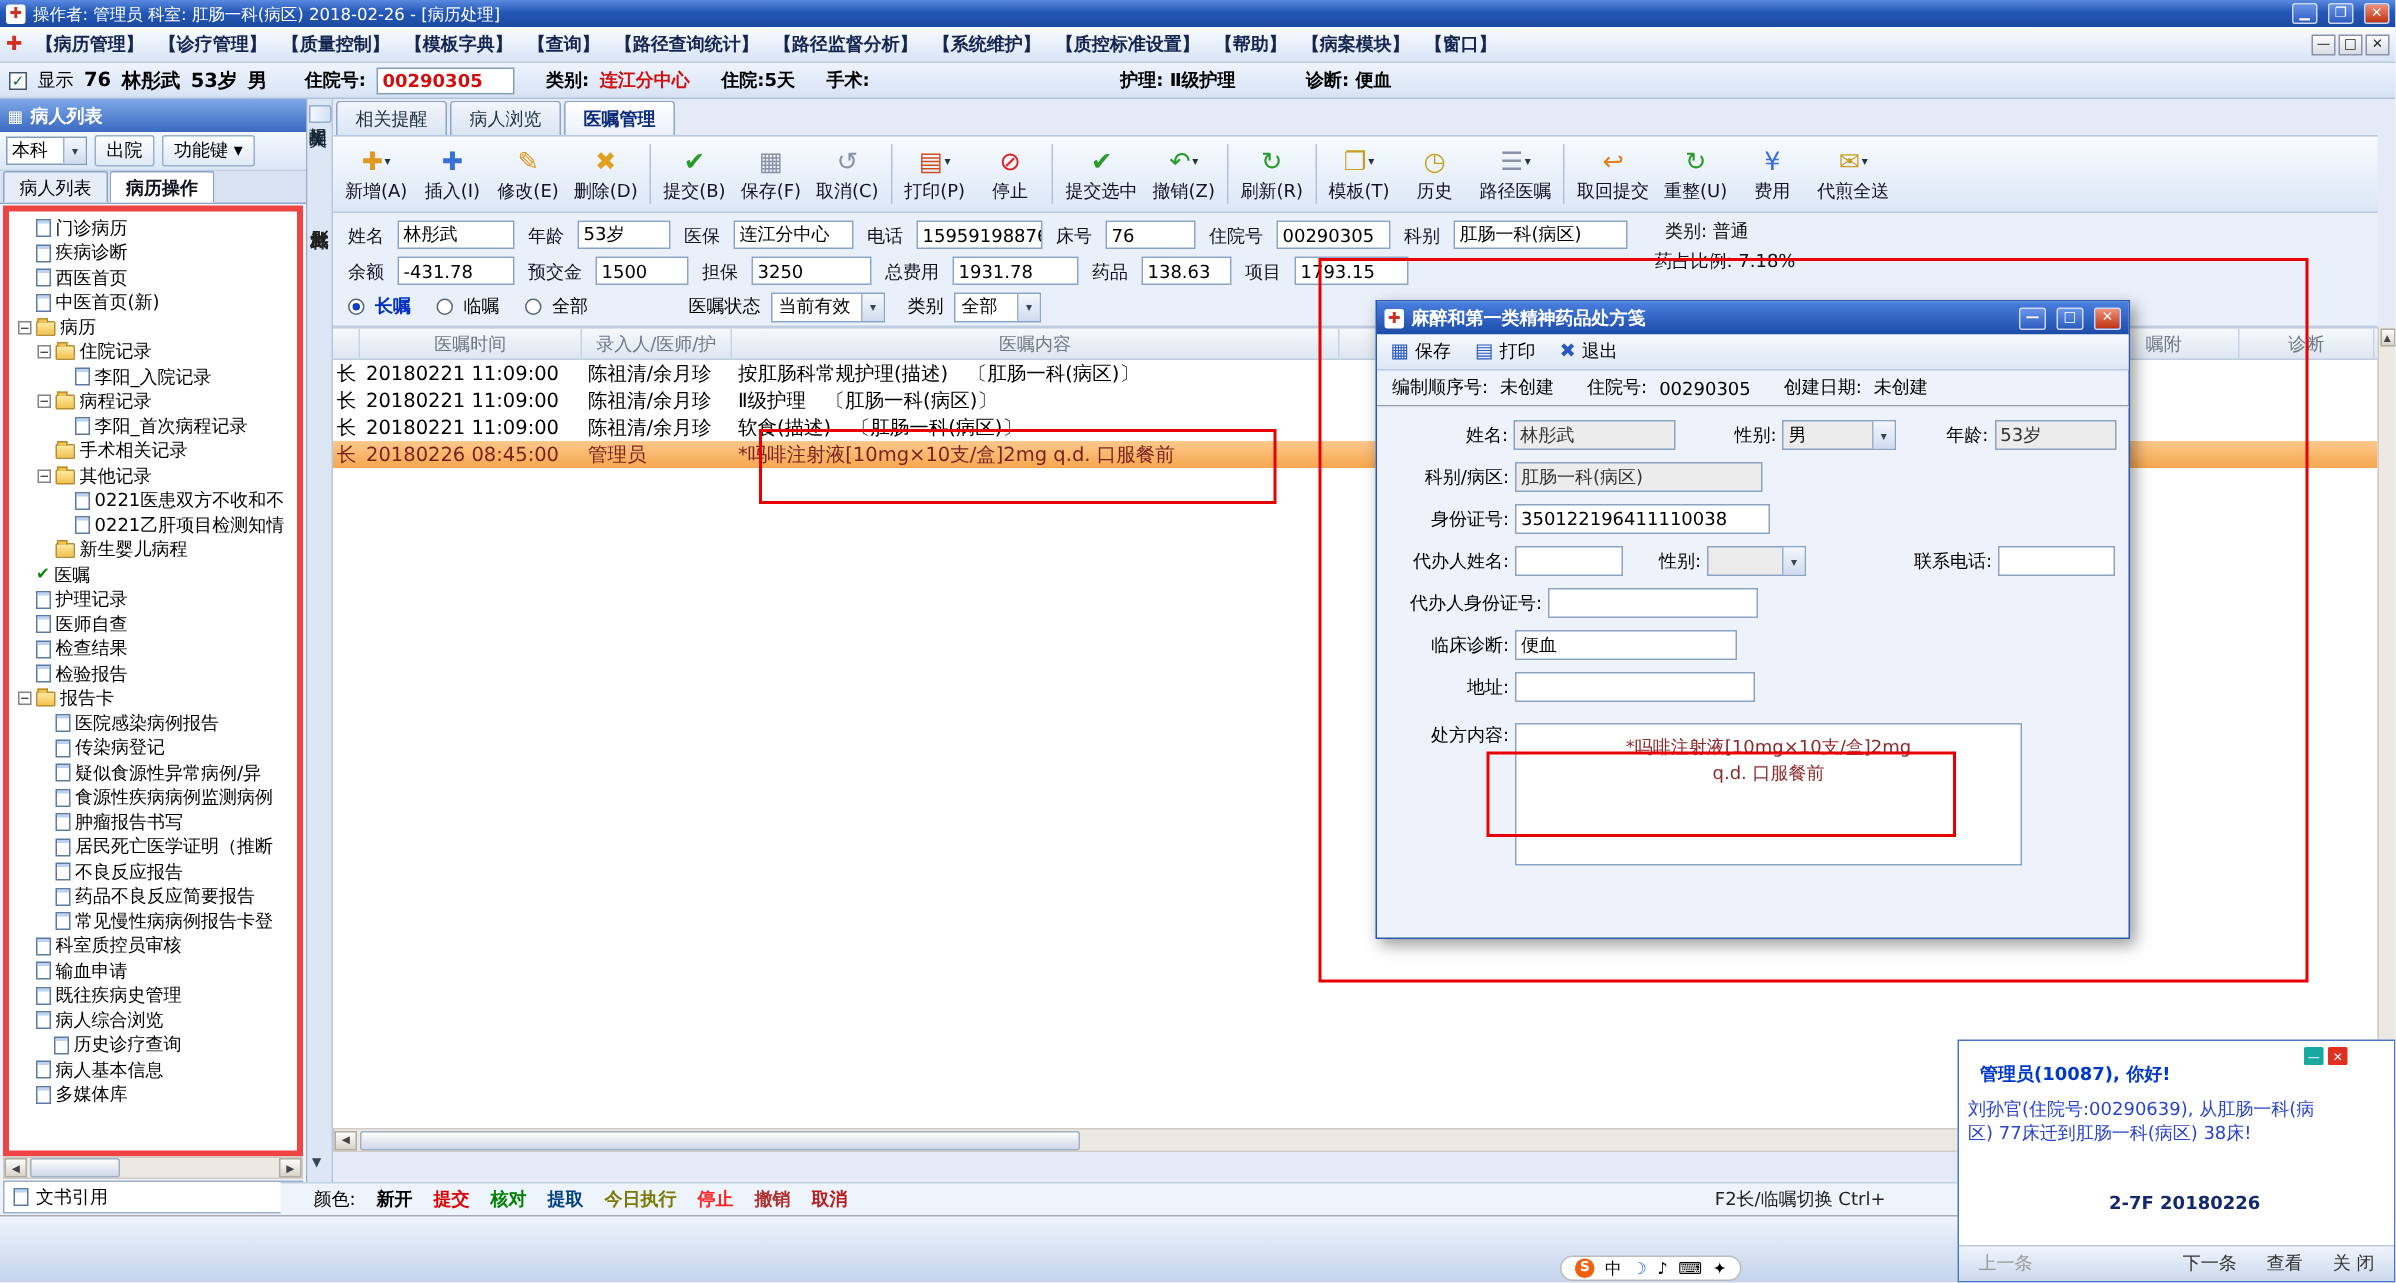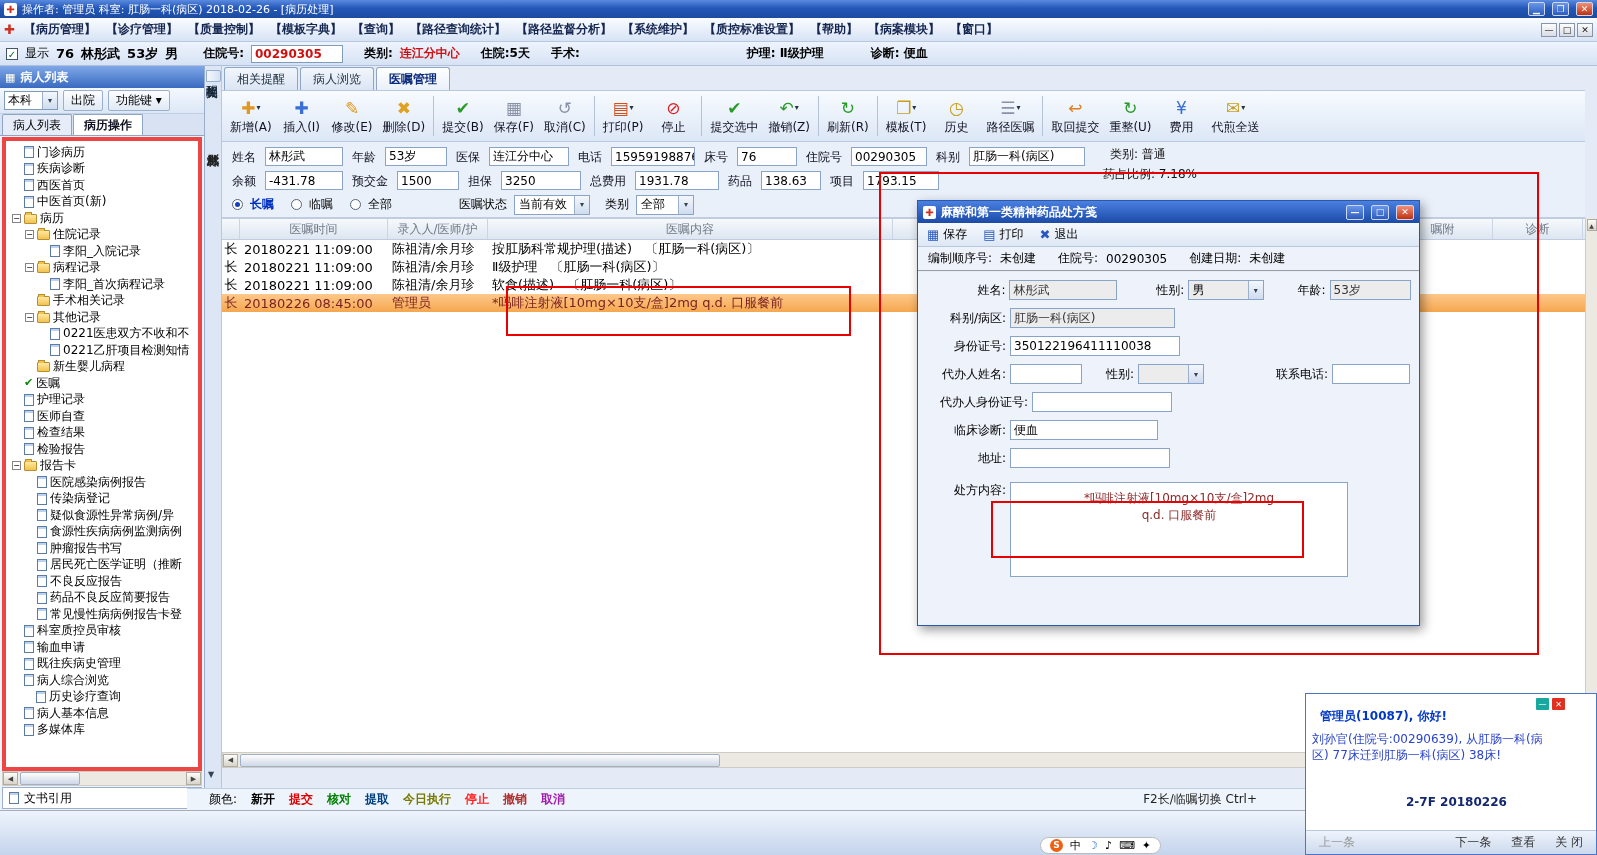--- a/index.html
+++ b/index.html
@@ -651,21 +651,21 @@
   <div class="abs legendrow">
     <span>颜色:</span>
     <span style="display:flex;gap:14px;justify-content:space-between;">
         <span class="leg" style="color: rgb(0, 0, 0);">新开</span>
         <span class="leg" style="color: rgb(224, 0, 0);">提交</span>
         <span class="leg" style="color: rgb(0, 128, 0);">核对</span>
         <span class="leg" style="color: rgb(0, 64, 128);">提取</span>
         <span class="leg" style="color: rgb(122, 122, 0);">今日执行</span>
         <span class="leg" style="color: rgb(255, 32, 32);">停止</span>
         <span class="leg" style="color: rgb(176, 48, 48);">撤销</span>
-        <span class="leg" style="color: #a21caf;">取消</span>
+        <span class="leg" style="color: #b91c1c;">取消</span>
       </span>
     <span class="leghot">F2长/临嘱切换 Ctrl+</span>
   </div>
 
   <div class="abs bottomstrip">
     <div class="imebar">
         <span class="ime-sogou">S</span>
         <span>中</span>
         <span style="color: rgb(42, 111, 216);">☽</span>
         <span>♪</span>

